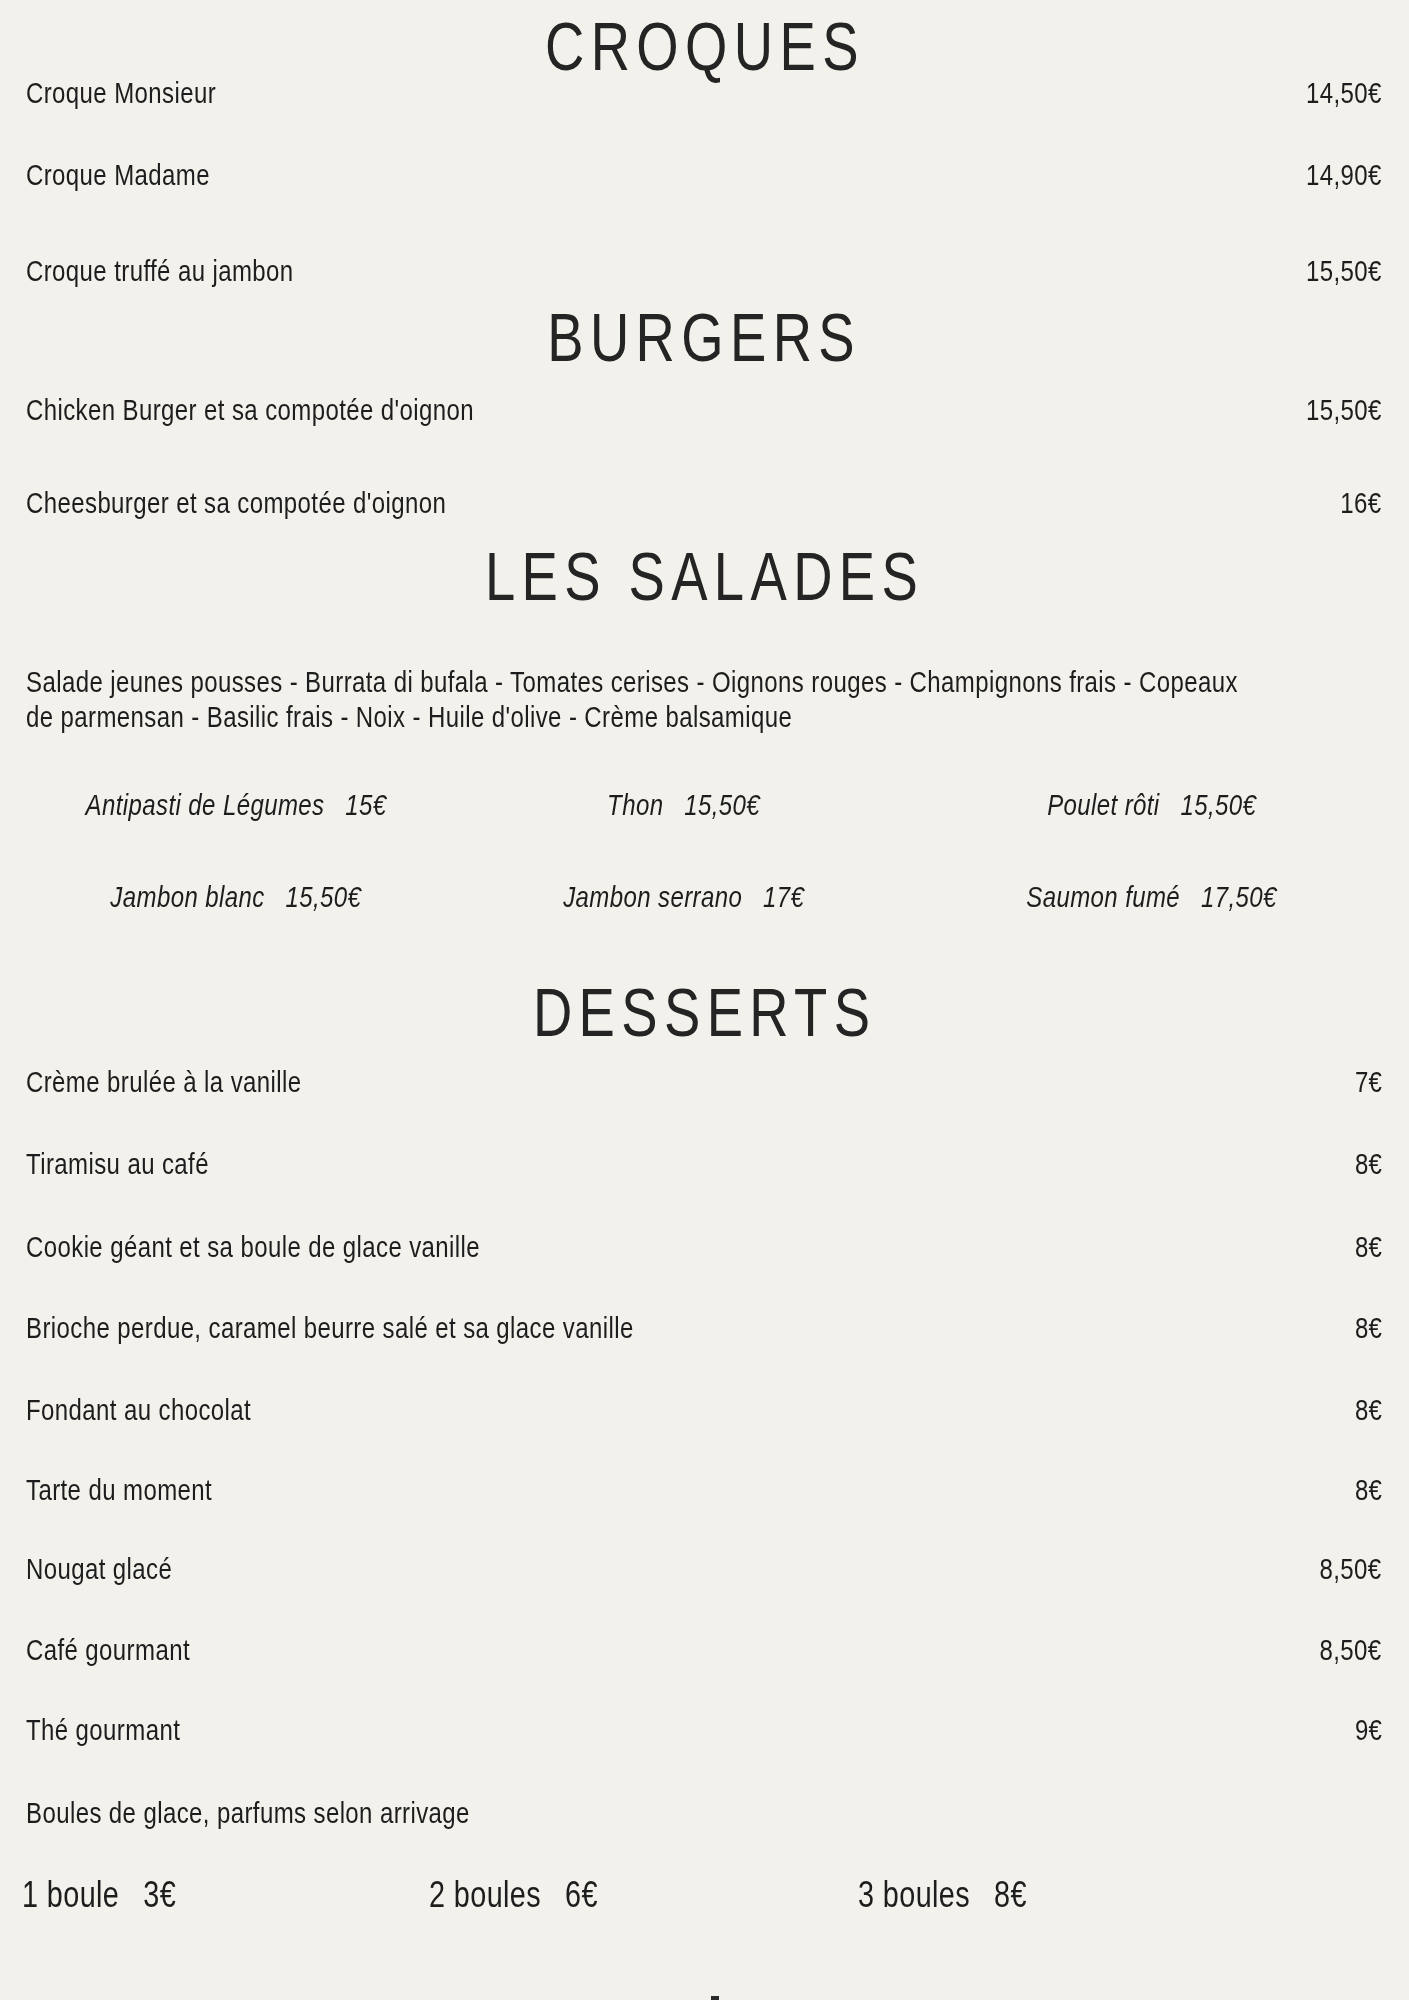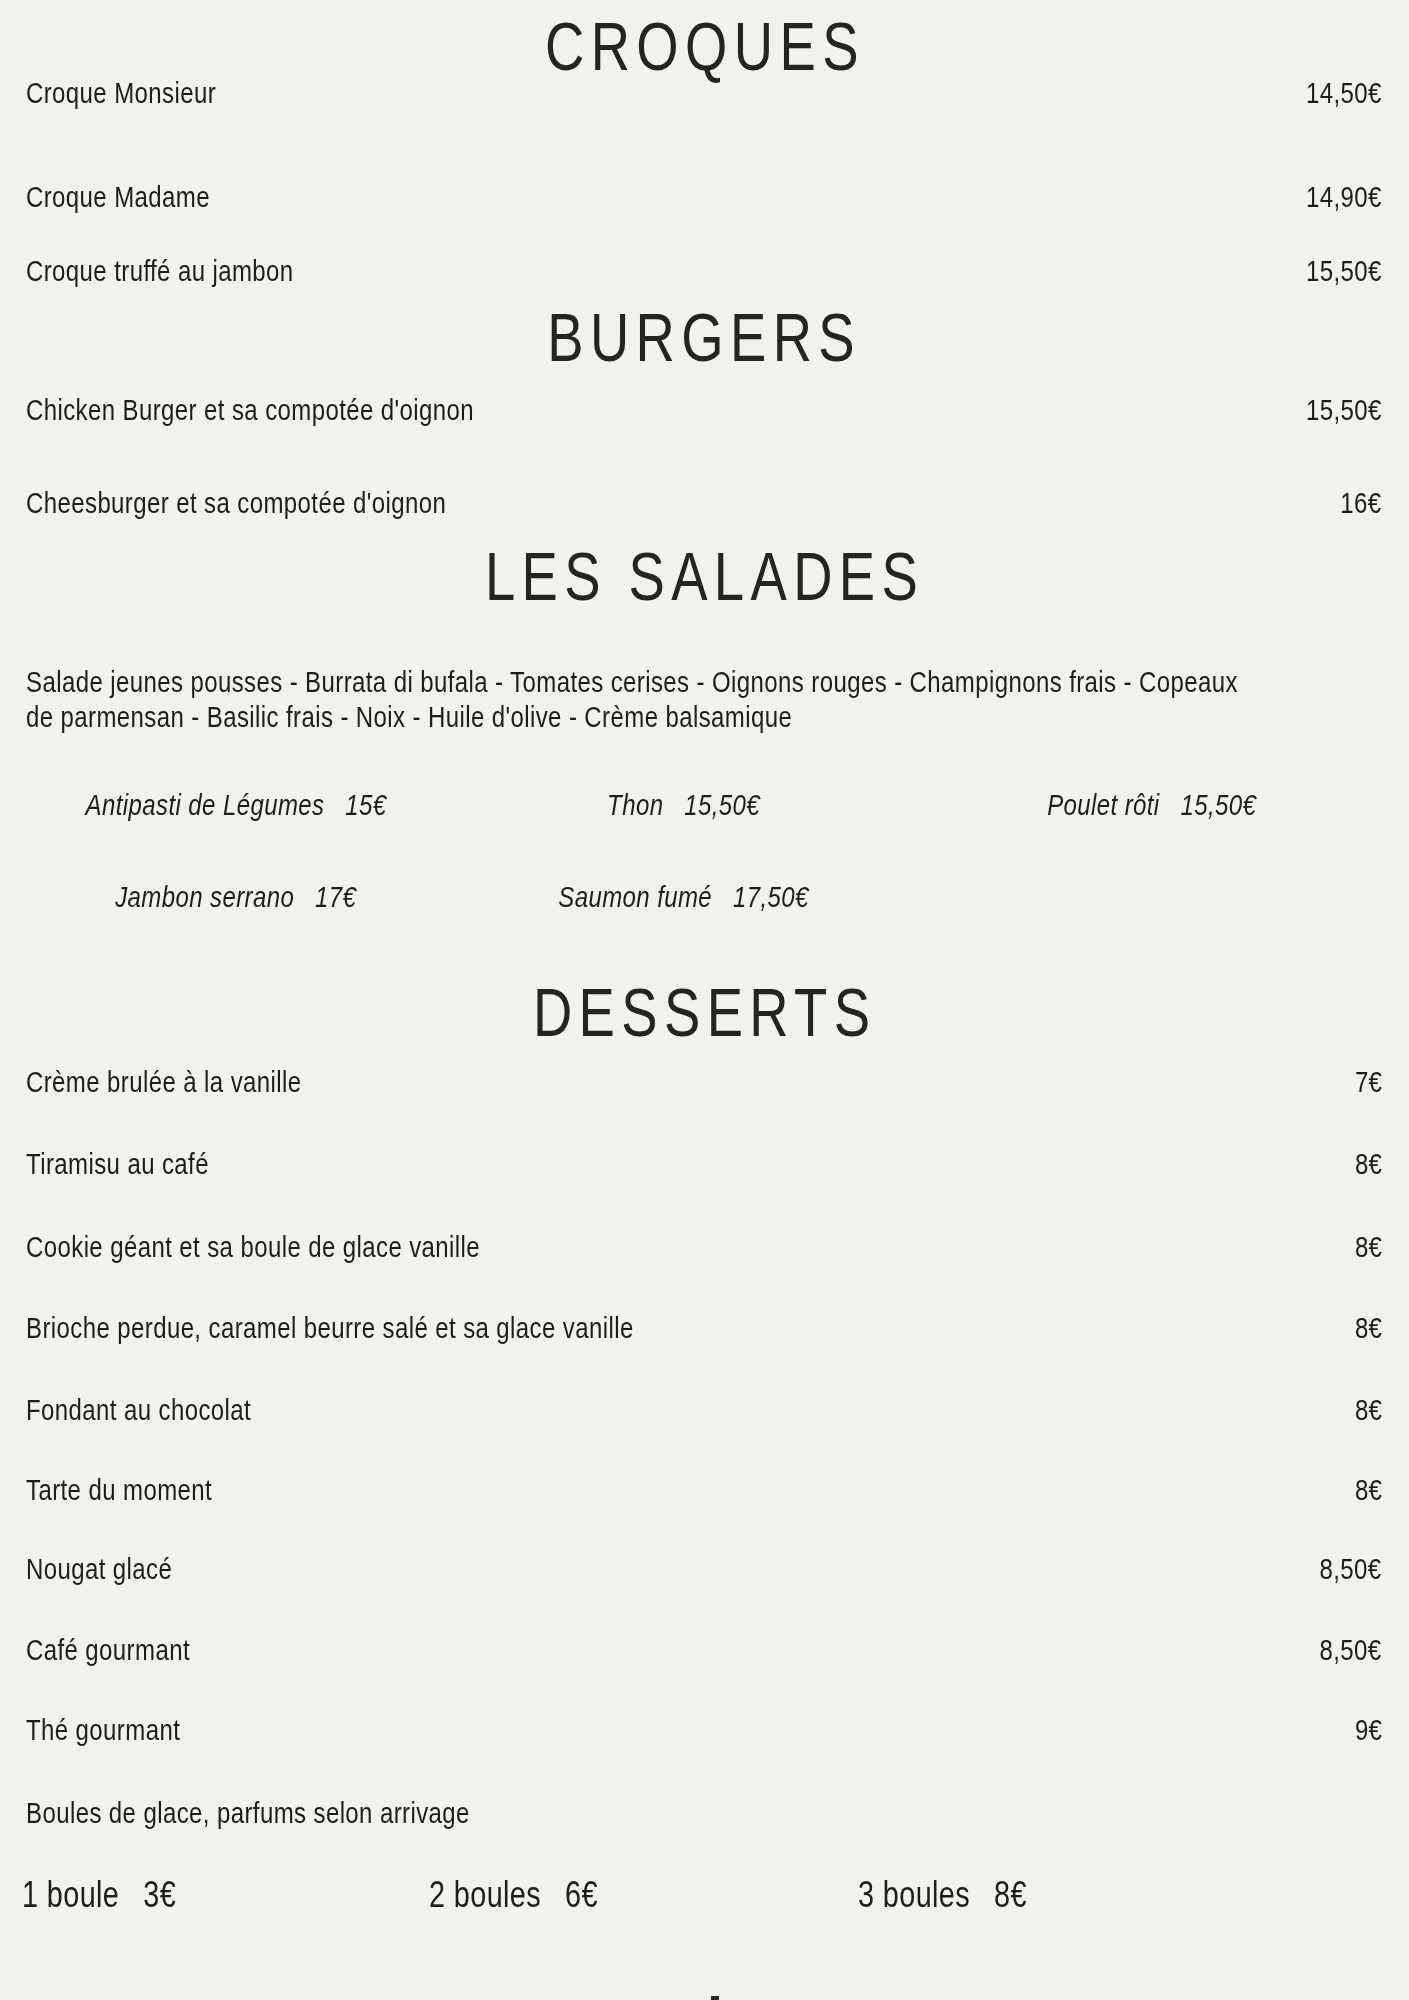--- a/index.html
+++ b/index.html
@@ -50,21 +50,21 @@
 </head>
 <body style="background: rgb(242, 241, 236); color: rgb(29, 29, 29);">
 
 <div class="hrow" style="top:20px">
   <span class="tx tc">CROQUES</span>
 </div>
 <div class="row" style="top:73px">
   <span class="tx tl">Croque Monsieur</span>
   <span class="tx tr">14,50€</span>
 </div>
-<div class="row" style="top:177px">
+<div class="row" style="top:155px">
   <span class="tx tl">Croque Madame</span>
   <span class="tx tr">14,90€</span>
 </div>
 <div class="row" style="top:251px">
   <span class="tx tl">Croque truffé au jambon</span>
   <span class="tx tr">15,50€</span>
 </div>
 
 <div class="hrow" style="top:311px">
   <span class="tx tc">BURGERS</span>
@@ -93,20 +93,23 @@
     <span class="tx tc"><span>Antipasti de Légumes</span><span class="gap">15€</span></span>
   </div>
   <div class="optcell">
     <span class="tx tc"><span>Thon</span><span class="gap">15,50€</span></span>
   </div>
   <div class="optcell">
     <span class="tx tc"><span>Poulet rôti</span><span class="gap">15,50€</span></span>
   </div>
 </div>
 <div class="optrow" style="top:877px">
+  <div class="optcell">
+    <span class="tx tc"><span>Jambon blanc</span><span class="gap">15,50€</span></span>
+  </div>
   <div class="optcell">
     <span class="tx tc"><span>Jambon serrano</span><span class="gap">17€</span></span>
   </div>
   <div class="optcell">
     <span class="tx tc"><span>Saumon fumé</span><span class="gap">17,50€</span></span>
   </div>
 </div>
 
 <div class="hrow" style="top:986px">
   <span class="tx tc">DESSERTS</span>

